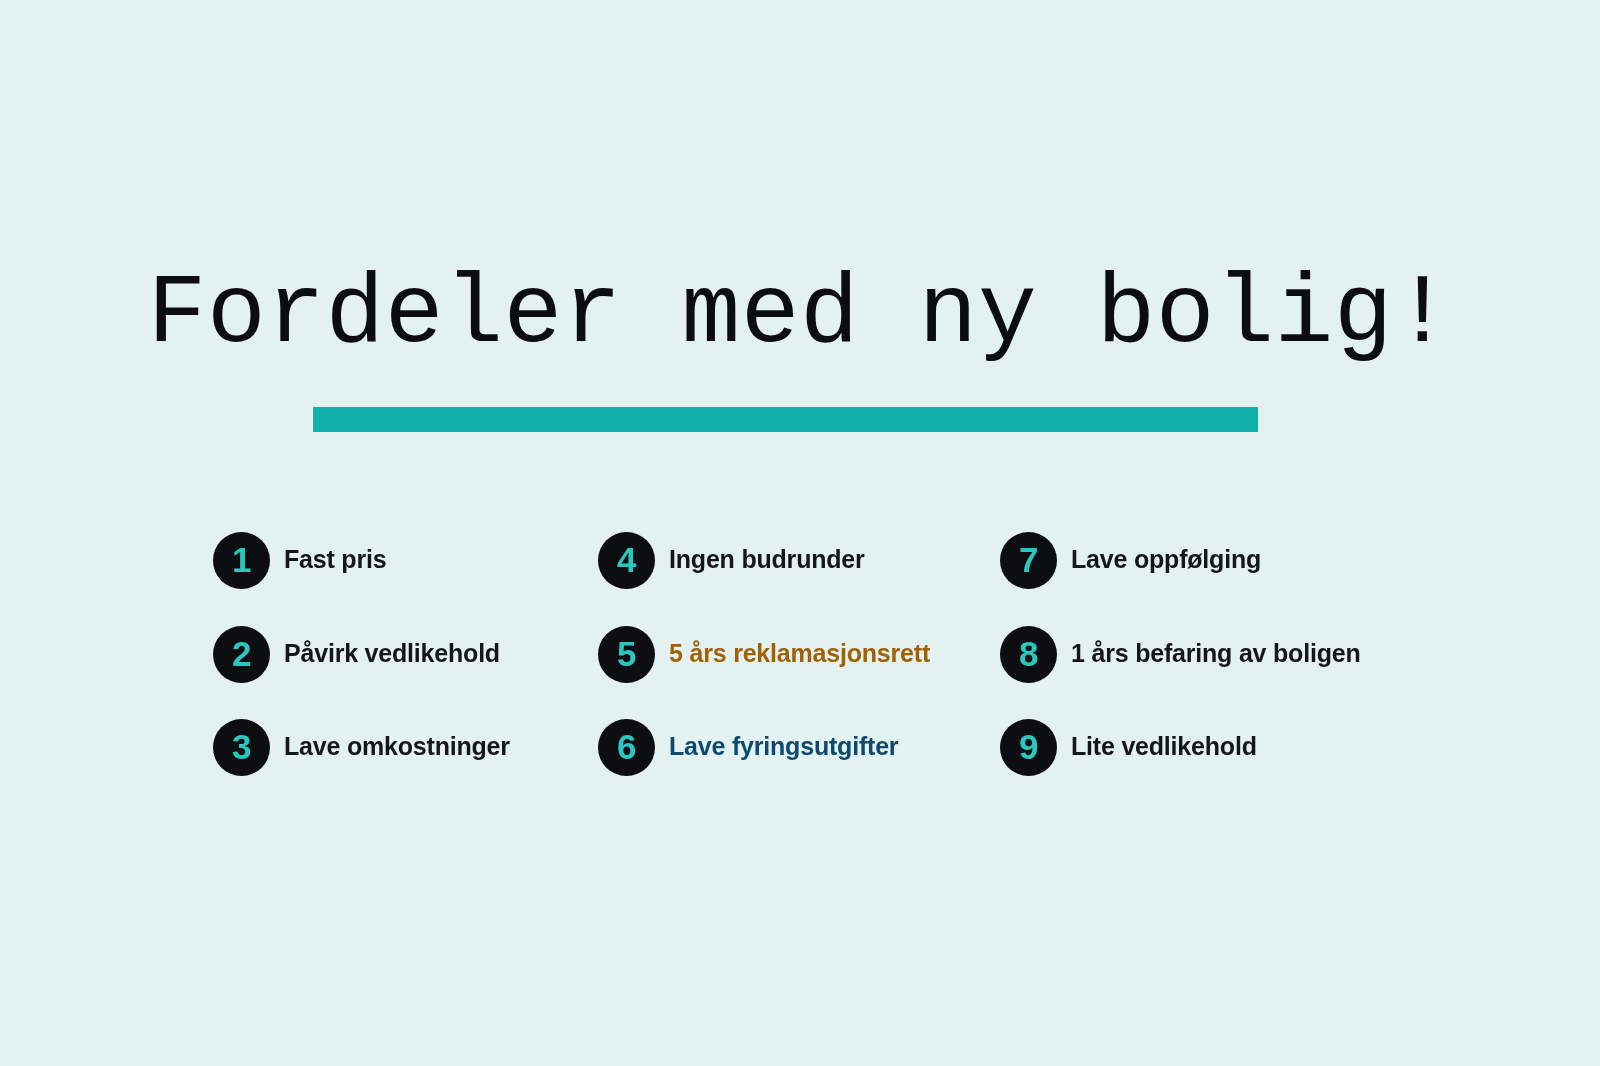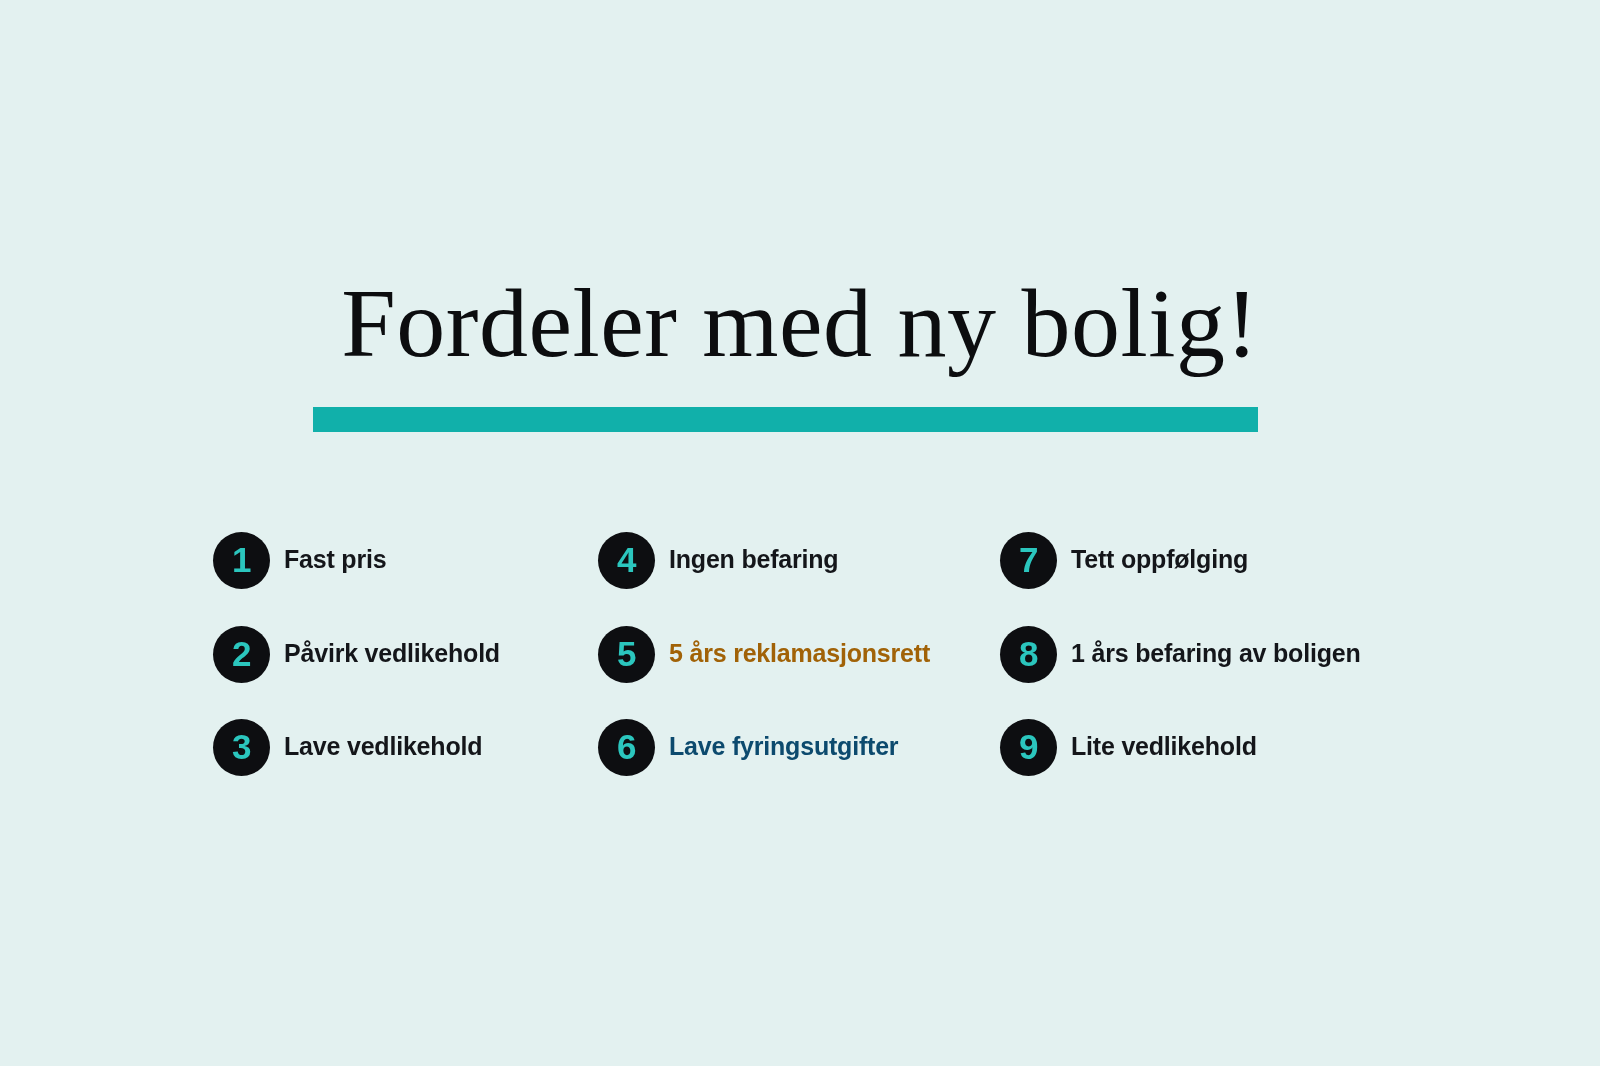--- a/index.html
+++ b/index.html
@@ -25,22 +25,22 @@
 
   
   .title-block {
     position: absolute;
     left: 0;
     top: 262px;
     width: 1600px;
     text-align: center;
   }
   .poster-title {
-    margin: 12px;
-    font-family: Liberation Serif, serif;
+    margin: 4px;
+    font-family: Liberation Mono, monospace;
     font-weight: 400;
     font-size: 98px;
     line-height: 1.0;
     letter-spacing: 0.5px;
     color: #0c0d0f;
     white-space: nowrap;
   }
 
   
   .divider-rule {
@@ -132,51 +132,51 @@
       <div class="benefit-item row-1">
         <span class="badge" style="background: rgb(13, 14, 17);">
           <span class="badge-number" style="color: rgb(43, 198, 190);">2</span>
         </span>
         <span class="benefit-label" style="color: rgb(20, 22, 26);">Påvirk vedlikehold</span>
       </div>
       <div class="benefit-item row-2">
         <span class="badge" style="background: rgb(13, 14, 17);">
           <span class="badge-number" style="color: rgb(43, 198, 190);">3</span>
         </span>
-        <span class="benefit-label" style="color: rgb(20, 22, 26);">Lave vedlikehold</span>
+        <span class="benefit-label" style="color: rgb(20, 22, 26);">Lave omkostninger</span>
       </div>
     </div>
 
     <div class="benefit-column col-1">
       <div class="benefit-item row-0">
         <span class="badge" style="background: rgb(13, 14, 17);">
           <span class="badge-number" style="color: rgb(43, 198, 190);">4</span>
         </span>
-        <span class="benefit-label" style="color: rgb(20, 22, 26);">Ingen befaring</span>
+        <span class="benefit-label" style="color: rgb(20, 22, 26);">Ingen budrunder</span>
       </div>
       <div class="benefit-item row-1">
         <span class="badge" style="background: rgb(13, 14, 17);">
           <span class="badge-number" style="color: rgb(43, 198, 190);">5</span>
         </span>
         <span class="benefit-label" style="color: #a16207;">5 års reklamasjonsrett</span>
       </div>
       <div class="benefit-item row-2">
         <span class="badge" style="background: rgb(13, 14, 17);">
           <span class="badge-number" style="color: rgb(43, 198, 190);">6</span>
         </span>
         <span class="benefit-label" style="color: #0c4a6e;">Lave fyringsutgifter</span>
       </div>
     </div>
 
     <div class="benefit-column col-2">
       <div class="benefit-item row-0">
         <span class="badge" style="background: rgb(13, 14, 17);">
           <span class="badge-number" style="color: rgb(43, 198, 190);">7</span>
         </span>
-        <span class="benefit-label" style="color: rgb(20, 22, 26);">Tett oppfølging</span>
+        <span class="benefit-label" style="color: rgb(20, 22, 26);">Lave oppfølging</span>
       </div>
       <div class="benefit-item row-1">
         <span class="badge" style="background: rgb(13, 14, 17);">
           <span class="badge-number" style="color: rgb(43, 198, 190);">8</span>
         </span>
         <span class="benefit-label" style="color: rgb(20, 22, 26);">1 års befaring av boligen</span>
       </div>
       <div class="benefit-item row-2">
         <span class="badge" style="background: rgb(13, 14, 17);">
           <span class="badge-number" style="color: rgb(43, 198, 190);">9</span>

